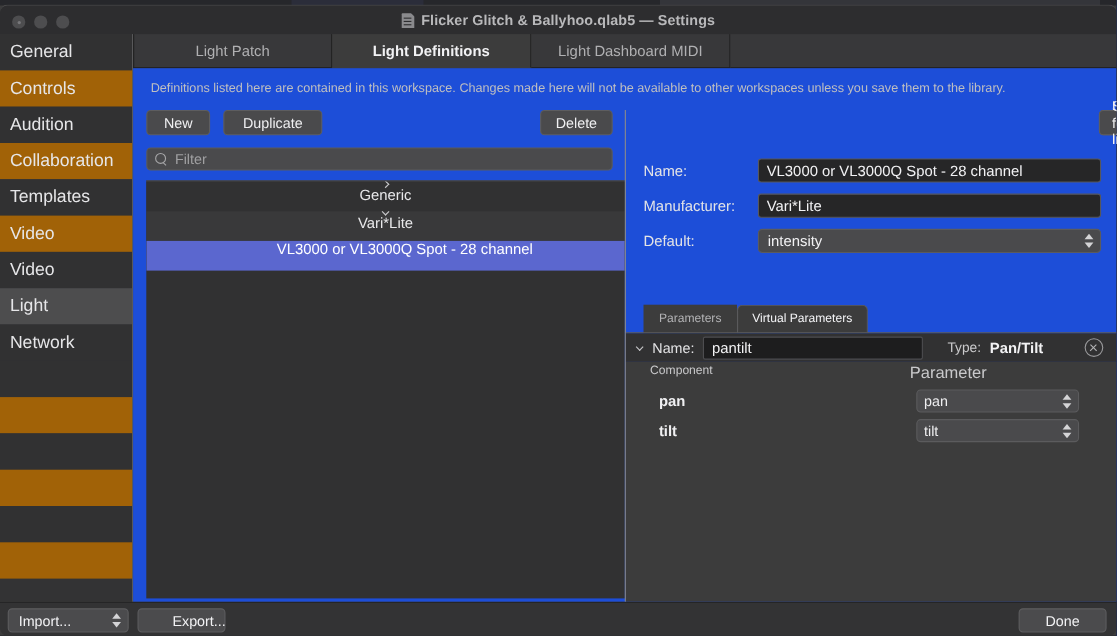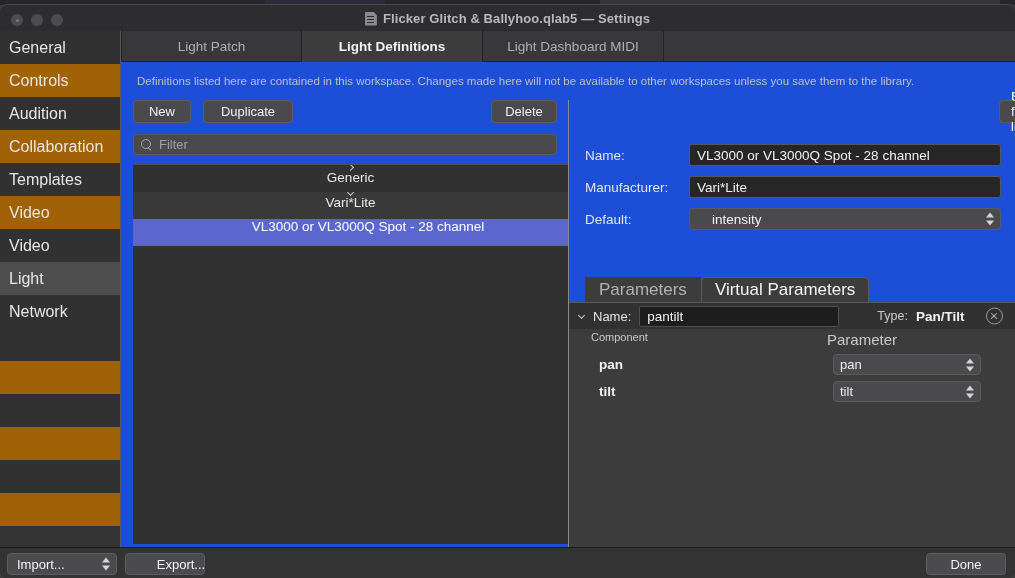--- a/index.html
+++ b/index.html
@@ -174,42 +174,42 @@
   .frow { position: absolute; display: flex; align-items: center; }
   .flabel { color: #e4e4e6; font-size: 13.5px; text-align: left; }
   .finput {
     background: #262627; border: 1px solid #57575a; border-radius: 3px;
     height: 22px; color: #f2f2f4; font-size: 13.5px;
     display: flex; align-items: center; padding-left: 7px;
   }
   .fselect {
     background: #4a4a4c; border: 1px solid #5b5b5d; border-radius: 4px;
     height: 22px; color: #f2f2f4; font-size: 13.5px;
-    display: flex; align-items: center; padding-left: 22px; position: relative;
+    display: flex; align-items: center; padding-left: 8px; position: relative;
   }
   .stepper {
     position: absolute; right: 5px; top: 50%; transform: translateY(-50%);
     width: 9px; height: 15px;
   }
   .stepper i, .stepper u {
     position: absolute; left: 0; display: block; width: 0; height: 0;
     border-left: 4.5px solid transparent; border-right: 4.5px solid transparent;
   }
   .stepper i { top: 1px; border-bottom: 5px solid #d4d4d6; }
   .stepper u { bottom: 1px; border-top: 5px solid #d4d4d6; }
 
   
   .subtabbar {
     position: absolute; left: 16px; top: 176px; width: 430px; height: 27px;
     display: flex; align-items: flex-end;
   }
   .subtab {
     height: 26px; padding: 0 13px;
     display: flex; align-items: center; justify-content: flex-start;
-    font-size: 17px; color: #b2b2b4; background: #3c3c3c;
+    font-size: 11px; color: #b2b2b4; background: #3c3c3c;
     border: 1px solid transparent;
   }
   .subtab.active {
     color: #f4f4f6; background: #3c3c3c;
     border: 1px solid #5a5a5c; border-bottom-color: #3c3c3c;
     border-top-left-radius: 5px; border-top-right-radius: 5px;
   }
   .subtab-rule {
     position: absolute; left: 0; top: 202px; width: 446px; height: 1px;
     background: #5a5a5c;
@@ -224,21 +224,21 @@
   .vp-chev i { display:block; width:5px; height:5px;
     border-right: 1.5px solid #c8c8ca; border-bottom: 1.5px solid #c8c8ca;
     transform: rotate(45deg); margin-top: -2px; }
   .vp-name-lbl { color: #e4e4e6; font-size: 13px; margin-right: 8px; }
   .vp-name-input {
     width: 200px; height: 21px; background: #1d1d1e;
     border: 1px solid #4d4d50; border-radius: 2px;
     color: #f2f2f4; font-size: 13.5px;
     display: flex; align-items: center; padding-left: 7px;
   }
-  .vp-type-lbl { color: #cacacc; font-size: 12.5px; margin-left: 38px; margin-right: 8px; }
+  .vp-type-lbl { color: #cacacc; font-size: 12.5px; margin-left: 22px; margin-right: 8px; }
   .vp-type-val { color: #f2f2f4; font-size: 13.5px; font-weight: bold; }
   .vp-close {
     position: absolute; right: 12px; top: 50%; transform: translateY(-50%);
     width: 17px; height: 17px; border-radius: 50%;
     border: 1.3px solid #9a9a9c; position: absolute;
   }
   .vp-close::before, .vp-close::after {
     content:""; position:absolute; left:3.2px; top:6.9px;
     width:8px; height:1.4px; background:#b4b4b6;
   }

